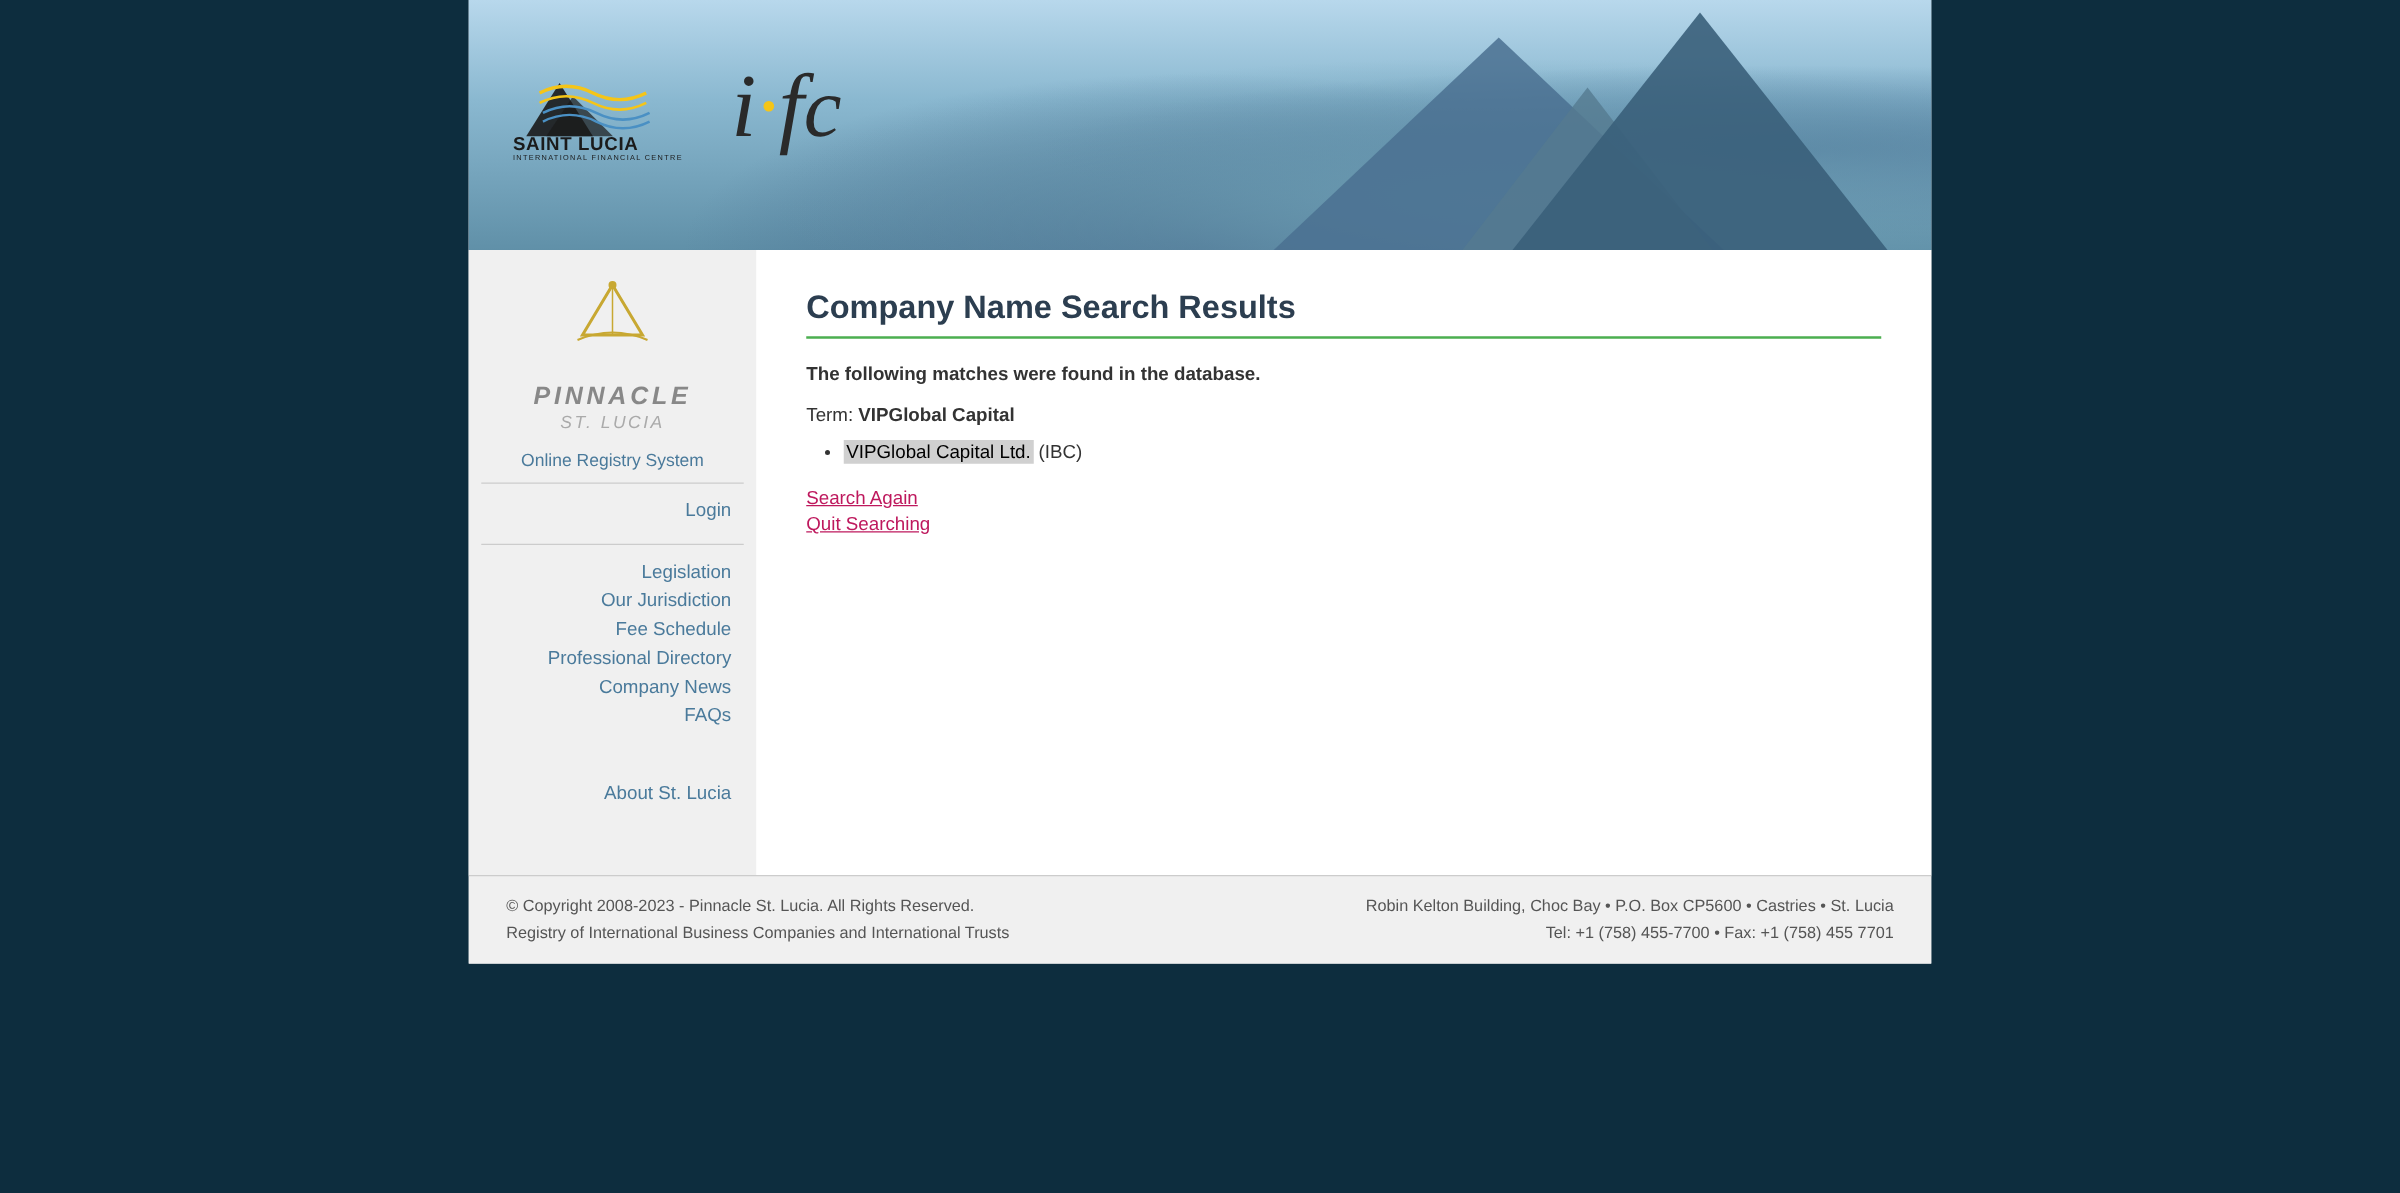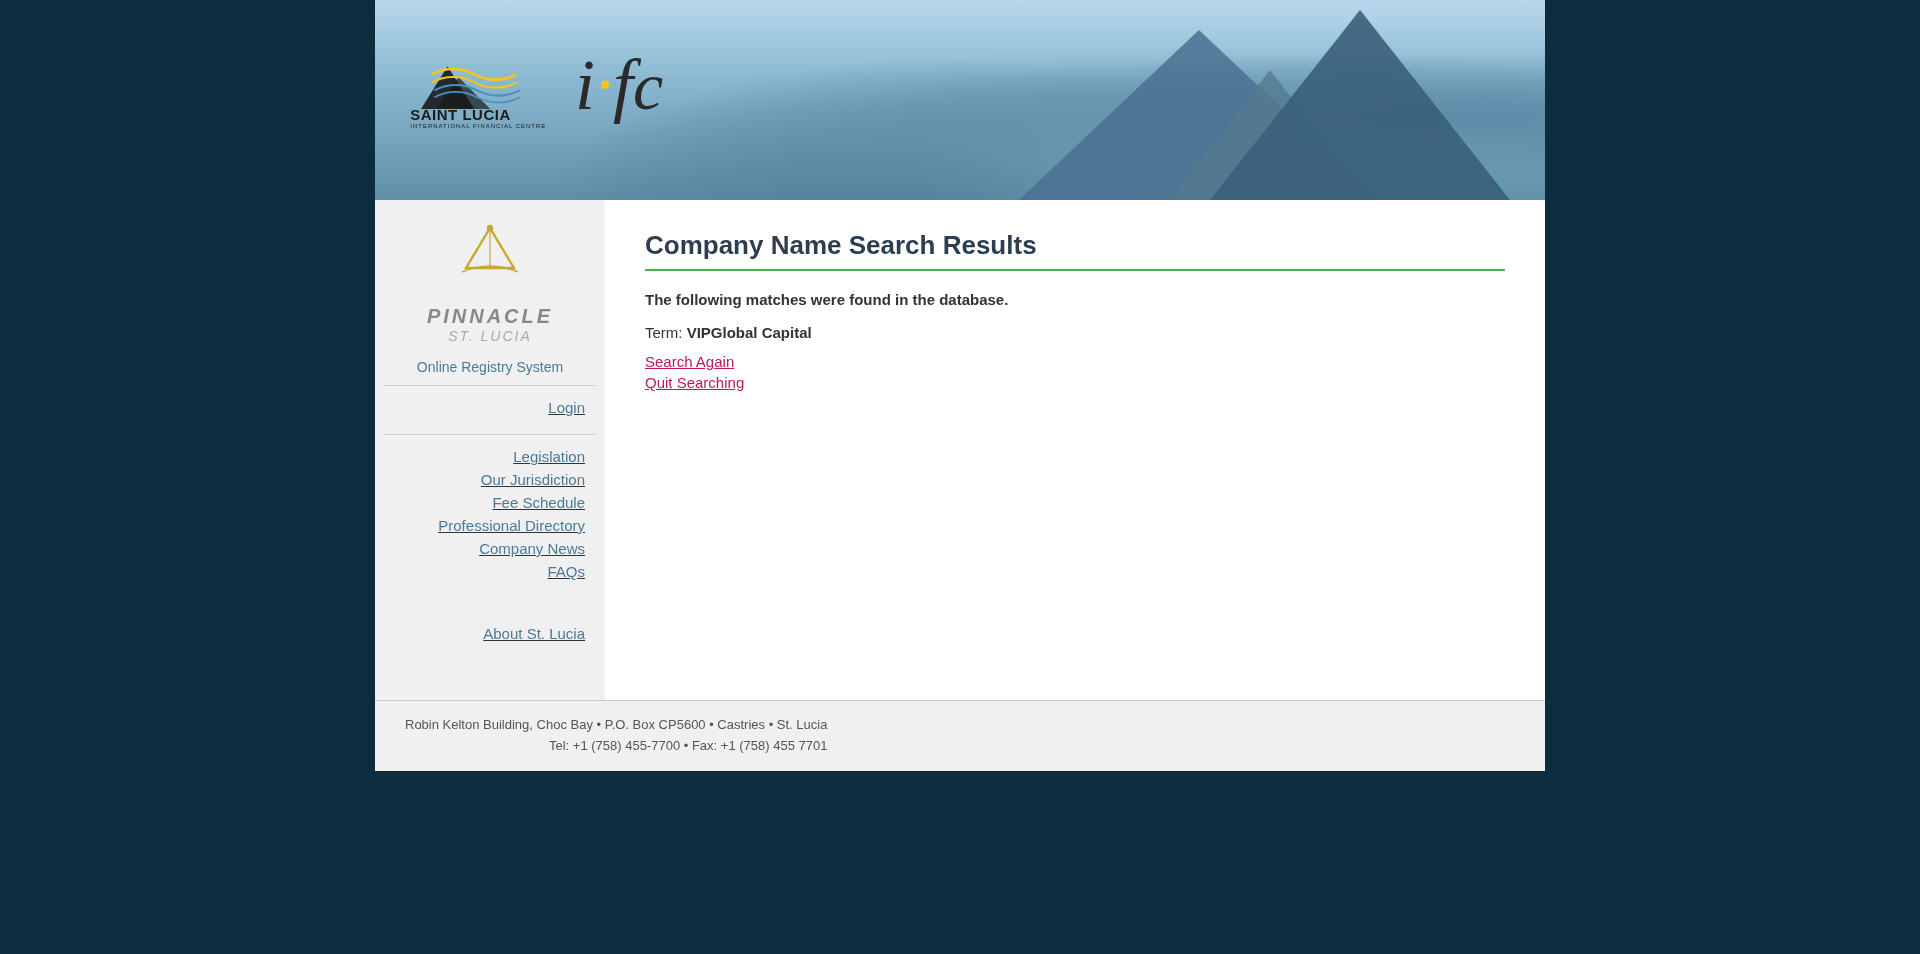--- a/index.html
+++ b/index.html
@@ -72,21 +72,21 @@
       border-bottom: 130px solid #557a90;
       opacity: 0.8;
     }
 
     .header-logo-area {
       position: absolute;
       top: 20px;
       left: 30px;
       display: flex;
       align-items: center;
-      gap: 0;
+      gap: 10px;
     }
 
     
     .logo-svg {
       width: 160px;
       height: 130px;
     }
 
     .ifc-text {
       font-size: 72px;
@@ -159,21 +159,20 @@
       padding: 3px 10px;
       color: #4a7a9b;
       text-decoration: none;
       font-size: 15px;
       cursor: pointer;
     }
 
     .sidebar-section {
       width: 100%;
       margin-bottom: 5px;
-      text-decoration: underline;
     }
 
     
     .content-area {
       flex: 1;
       background: #fff;
       padding: 30px 40px;
     }
 
     .content-title {
@@ -343,29 +342,39 @@
       <h1 class="content-title">Company Name Search Results</h1>
       <hr class="content-divider">
 
       <p class="result-intro">The following matches were found in the database.</p>
 
       <p class="term-line">
         <span>Term:</span>
         <strong>VIPGlobal Capital</strong>
       </p>
 
+      <ul class="result-list">
+        <li class="result-item">
+          <a class="result-item-link">VIPGlobal Capital Ltd.</a>
+          <span>(IBC)</span>
+        </li>
+      </ul>
 
       <div class="action-links">
         <a class="action-link">Search Again</a>
         <a class="action-link">Quit Searching</a>
       </div>
     </div>
 
   </div>
 
   <div class="footer">
+    <div class="footer-left">
+      <div>© Copyright 2008-2023 - Pinnacle St. Lucia. All Rights Reserved.</div>
+      <div>Registry of International Business Companies and International Trusts</div>
+    </div>
     <div class="footer-right">
       <div>Robin Kelton Building, Choc Bay • P.O. Box CP5600 • Castries • St. Lucia</div>
       <div>Tel: +1 (758) 455-7700 • Fax: +1 (758) 455 7701</div>
     </div>
   </div>
 
 </div>
 
 </body></html>

